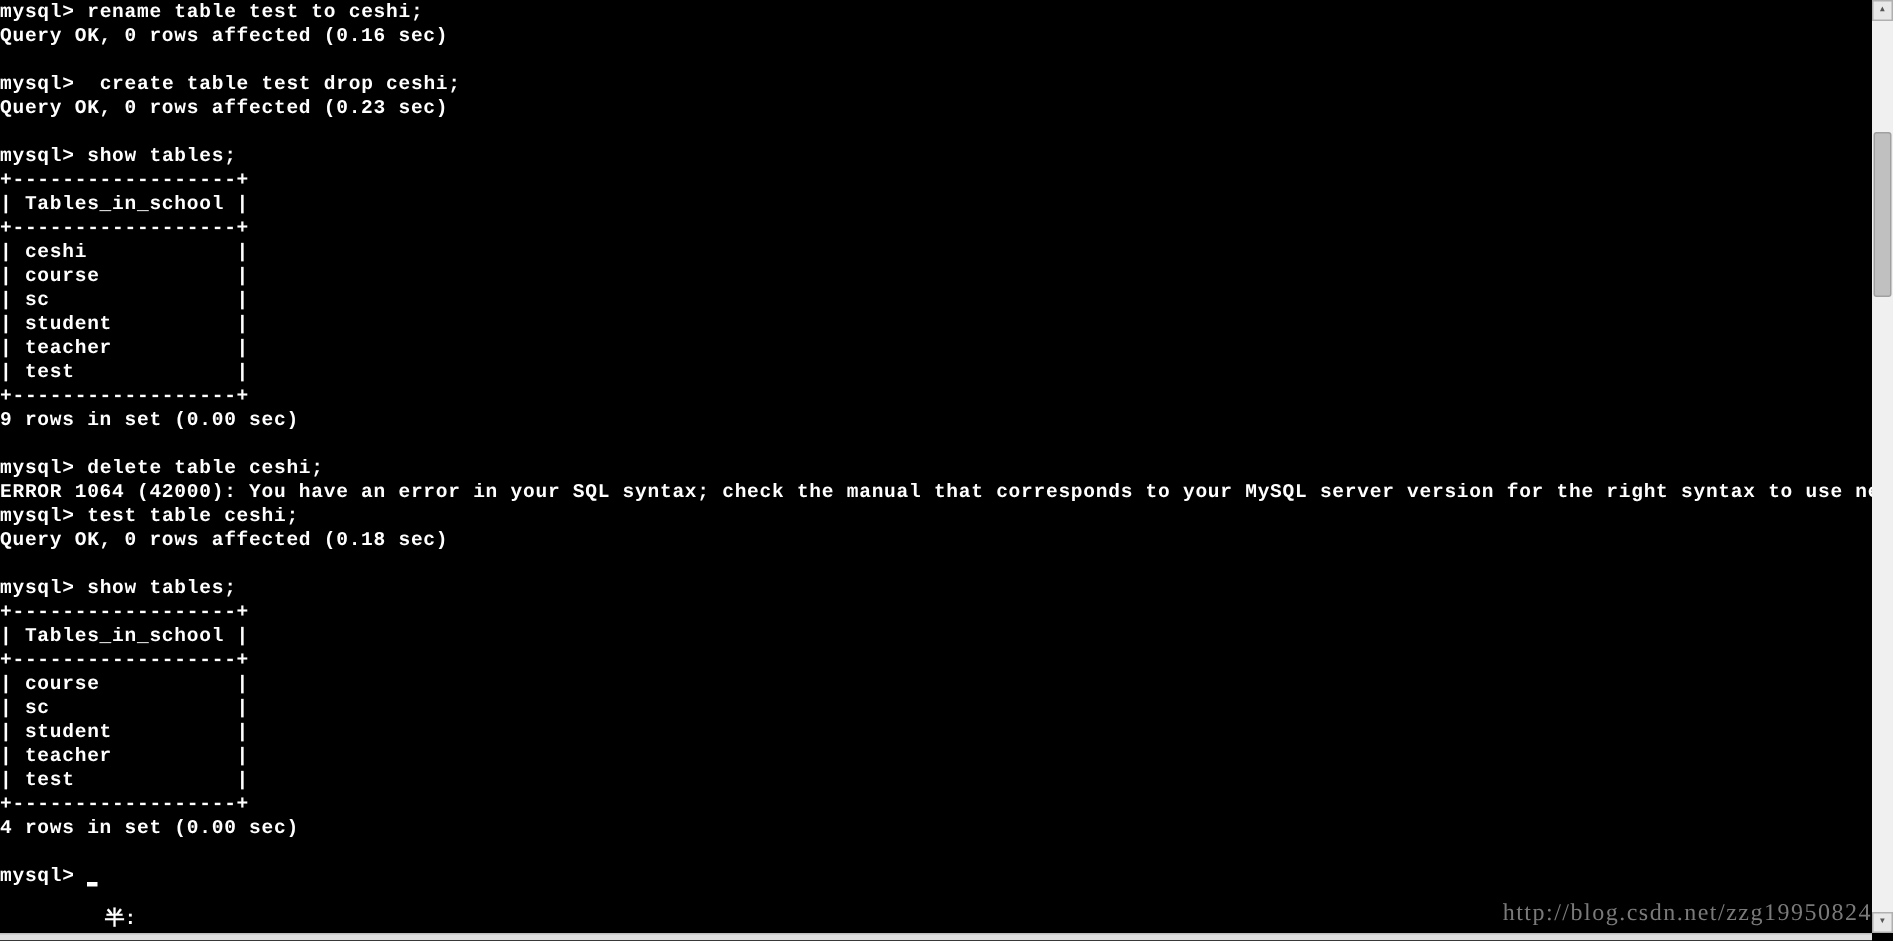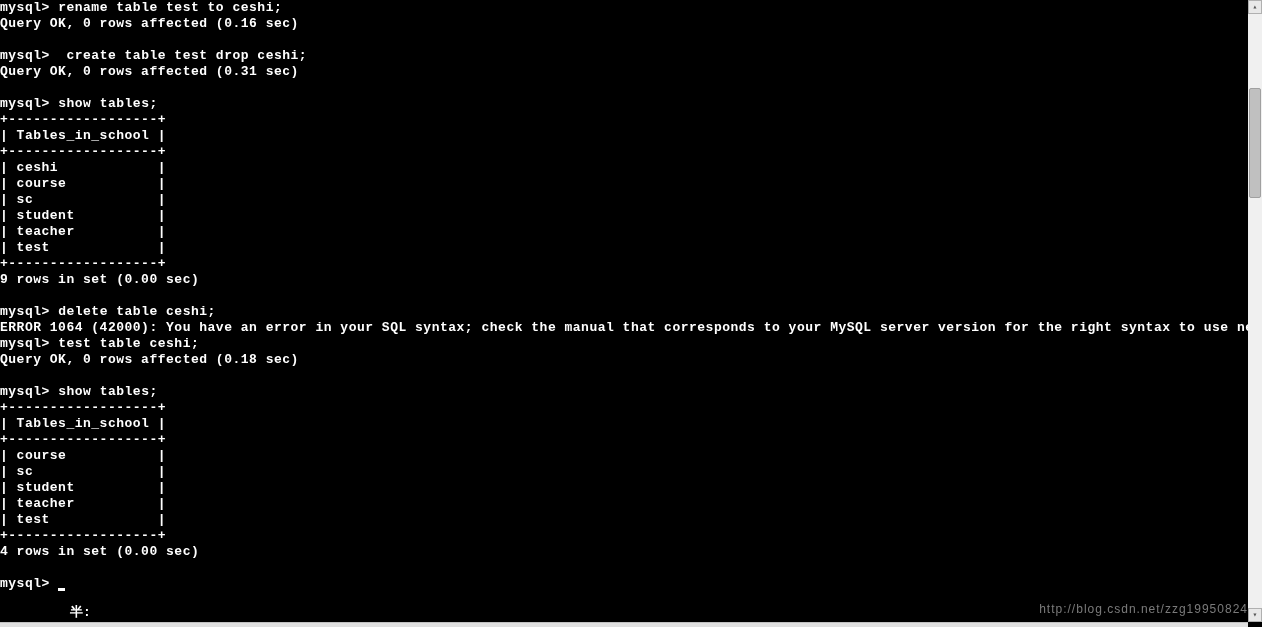--- a/index.html
+++ b/index.html
@@ -76,22 +76,22 @@
       height: 5px;
       width: 1248px;
       background: #e0e0e0;
       border-top: 1px solid #c0c0c0;
     }
     .watermark {
       position: absolute;
       right: 14px;
       bottom: 10px;
       color: #888;
-      font-family: Liberation Sans, sans-serif;
-      font-size: 12px;
+      font-family: Liberation Serif, serif;
+      font-size: 16px;
       font-weight: normal;
       letter-spacing: 1px;
       opacity: 0.9;
     }
     .ime {
       position: absolute;
       bottom: 6px;
       left: 70px;
       color: #fff;
       font-size: 13px;
@@ -105,21 +105,21 @@
       margin-bottom: 1px;
     }
   </style>
 </head>
 <body>
 
 <div class="terminal"><span>mysql&gt;</span> <span>rename table test to ceshi;</span>
 <span>Query OK, 0 rows affected (0.16 sec)</span>
 
 <span>mysql&gt;</span> <span> create table test drop ceshi;</span>
-<span>Query OK, 0 rows affected (0.31 sec)</span>
+<span>Query OK, 0 rows affected (0.23 sec)</span>
 
 <span>mysql&gt;</span> <span>show tables;</span>
 <span>+------------------+</span>
 <span>| Tables_in_school |</span>
 <span>+------------------+</span>
 <span>| ceshi            |</span>
 <span>| course           |</span>
 <span>| sc               |</span>
 <span>| student          |</span>
 <span>| teacher          |</span>

